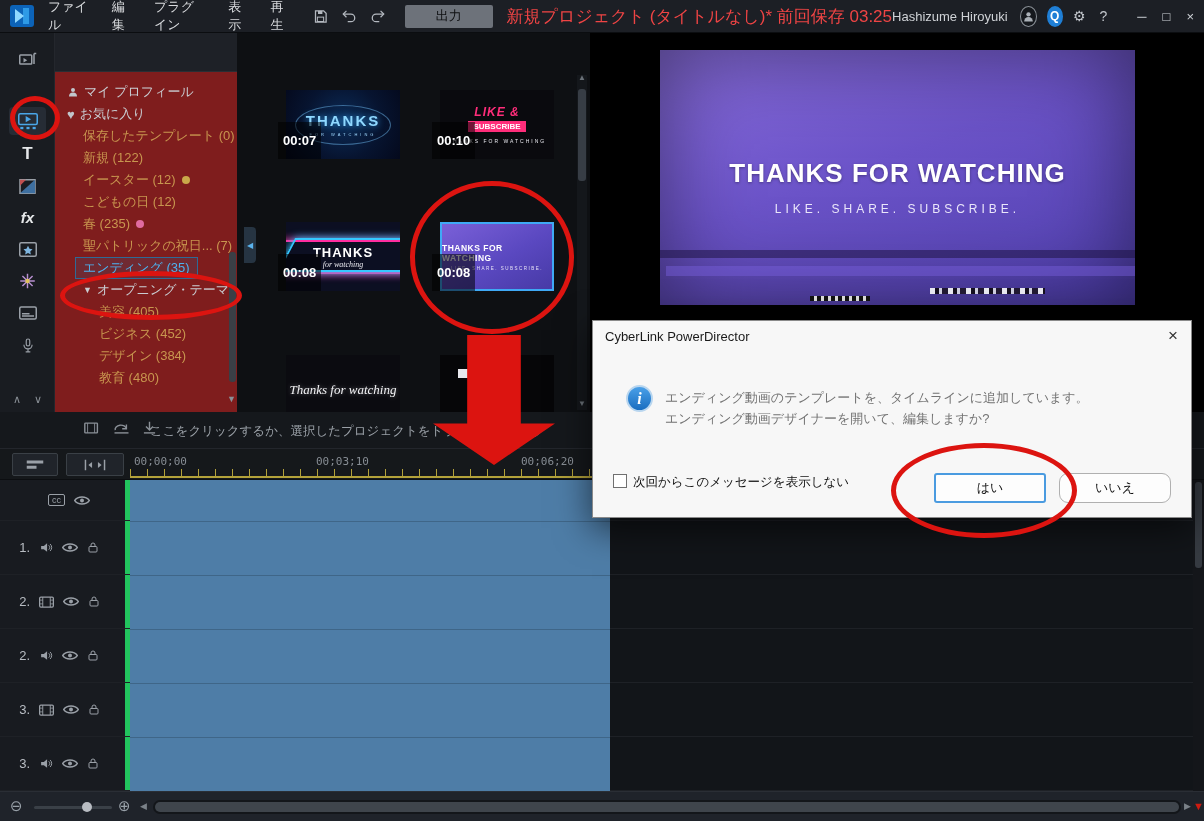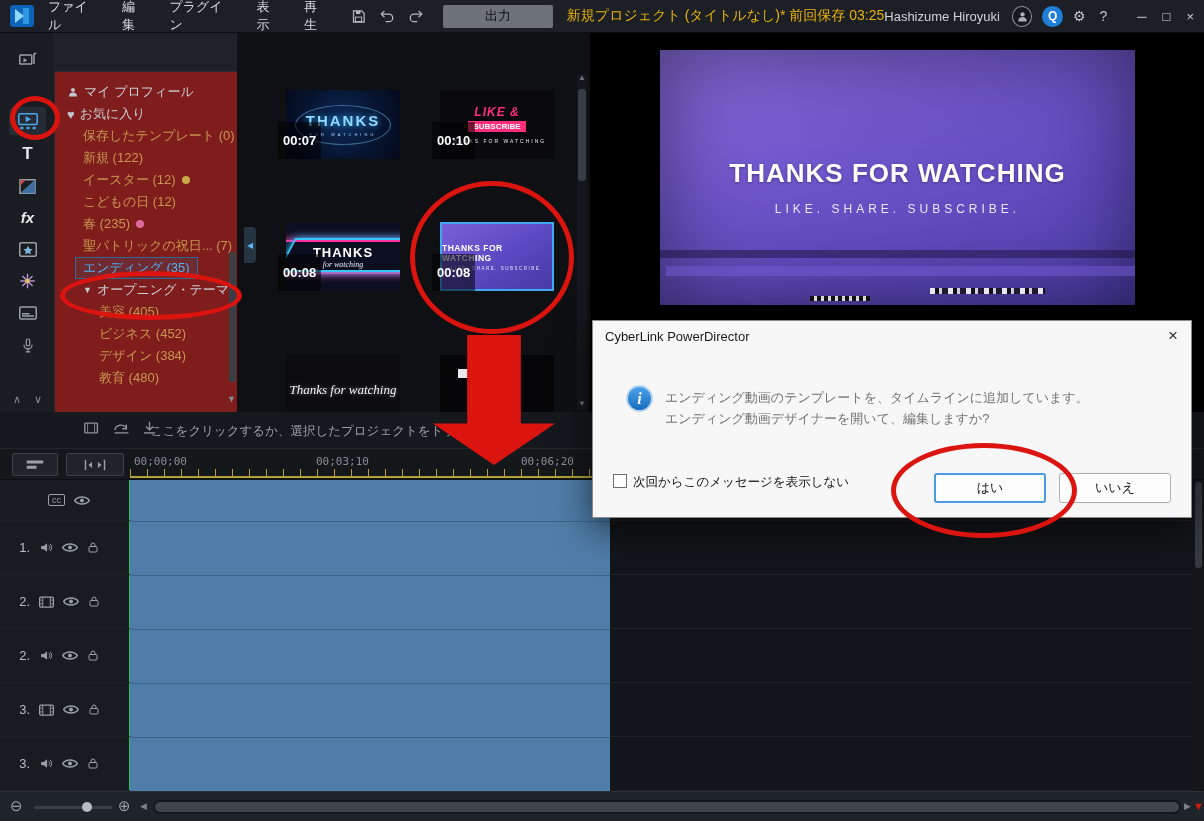--- a/index.html
+++ b/index.html
@@ -8,21 +8,21 @@
   #app { position:absolute; inset:0; }
 
   
   #titlebar { position:absolute; left:0; top:0; width:1204px; height:33px; background:#1c1f25;
     display:flex; align-items:center; padding:0 10px; border-bottom:1px solid #0b0d10; }
   #logo { width:24px; height:22px; margin-right:14px; flex:0 0 auto; }
   .menu-item { font-size:13px; color:#d8dadd; margin-right:22px; cursor:default; }
   .tb-ico { color:#b4b9c0; margin-right:13px; display:inline-flex; align-items:center; }
   #output-btn { width:112px; height:23px; background:#6d727a; color:#0e0f11; font-size:13px;
     display:flex; align-items:center; justify-content:center; border-radius:2px; margin:0 14px 0 6px; }
-  #project-title { font-size:14px; color:#eab308; white-space:nowrap; }
+  #project-title { font-size:17px; color:#ef4444; white-space:nowrap; }
   #tb-spacer { flex:1; }
   #user-name { font-size:13px; color:#cfd2d6; margin-right:12px; white-space:nowrap; }
   .tb-circle { width:21px; height:21px; border-radius:50%; display:inline-flex; align-items:center;
     justify-content:center; margin-right:10px; }
   #avatar { background:#15181d; border:1px solid #8a9097; color:#aab0b7; }
   #badge { background:#1f7fd6; color:#fff; font-size:12px; font-weight:bold; }
   .tb-right { color:#c2c6cc; font-size:14px; margin-right:14px; }
   .win-ctl { color:#cfd3d8; font-size:13px; margin-left:16px; }
 
   
@@ -135,21 +135,21 @@
   #rbtn2 { left:66px; width:58px; }
   .ts { position:absolute; top:6px; font-size:11px; color:#878d94; font-family:"DejaVu Sans Mono",monospace; }
   #ts0 { left:134px; } #ts1 { left:316px; } #ts2 { left:521px; }
   #ticks { position:absolute; left:130px; top:20px; width:1064px; height:9px;
     background:repeating-linear-gradient(90deg,#3b4046 0 1px, transparent 1px 17px); }
   #yticks { position:absolute; left:130px; top:20px; width:480px; height:9px;
     background:repeating-linear-gradient(90deg,#b3a23a 0 1px, transparent 1px 17px); border-bottom:2px solid #b3a23a; }
   #tracks { position:absolute; left:0; top:68px; width:1204px; height:311px; }
   .trow { position:relative; height:54px; border-bottom:1px solid #1e2126; background:#121519; }
   .trow.cc { height:41px; }
-  .thead { position:absolute; left:0; top:0; width:130px; height:100%; background:#181b20; border-right:1px solid #22c55e;
+  .thead { position:absolute; left:0; top:0; width:130px; height:100%; background:#181b20; border-right:5px solid #22c55e;
     display:flex; align-items:center; }
   .tnum { width:22px; text-align:right; margin-left:8px; font-size:13px; color:#b8bdc3; }
   .ticon { margin-left:9px; color:#9aa0a7; display:inline-flex; }
   .cc-chip { margin-left:48px; font-size:9px; color:#9aa0a7; border:1px solid #9aa0a7; border-radius:2px; padding:0 3px; }
   #clip { position:absolute; left:130px; top:0; width:480px; height:311px; background:#4e7da7; z-index:2; }
   #clip .sep { position:absolute; left:0; width:100%; height:1px; background:rgba(0,0,0,.18); }
   #vscroll { position:absolute; left:1193px; top:0; width:11px; height:311px; background:#14161a; }
   #vscroll-thumb { position:absolute; left:2px; top:2px; width:7px; height:86px; background:#363b42; border-radius:3px; }
   #tl-bottom { position:absolute; left:0; top:379px; width:1204px; height:30px; background:#1f232a; border-top:1px solid #2a2e35; }
   .zoomctl { position:absolute; color:#98a0a8; font-size:15px; top:5px; }
@@ -168,21 +168,21 @@
   #dlg-close { position:absolute; right:13px; top:5px; font-size:17px; color:#333; }
   #dlg-info { position:absolute; left:33px; top:64px; width:27px; height:27px; border-radius:50%;
     background:linear-gradient(#4aa0e8,#1a6ec0); border:2px solid #b9d6ef; display:flex; align-items:center; justify-content:center;
     color:#fff; font-family:"Liberation Serif",serif; font-style:italic; font-weight:bold; font-size:16px; }
   #dlg-msg { position:absolute; left:72px; top:66px; width:505px; font-size:13px; line-height:21px; color:#737373; }
   #dlg-check { position:absolute; left:20px; top:153px; width:14px; height:14px; background:#fff; border:1px solid #707070; }
   #dlg-check-label { position:absolute; left:40px; top:153px; font-size:12.5px; color:#111; }
   .dlg-btn { position:absolute; top:152px; width:112px; height:30px; background:#fdfdfd; font-size:13px; color:#111;
     display:flex; align-items:center; justify-content:center; }
   #btn-yes { left:341px; border:2px solid #4a9be0; border-radius:3px; }
-  #btn-no { left:466px; border:1px solid #b0b0b0; border-radius:3px; }
+  #btn-no { left:466px; border:1px solid #b0b0b0; border-radius:9px; }
 
   
   .ann { position:absolute; border:5px solid #dc1410; border-radius:50%; z-index:120; }
   #ann-room   { left:10px;  top:96px;  width:50px;  height:44px; }
   #ann-ending { left:60px;  top:271px; width:182px; height:49px; }
   #ann-thumb  { left:410px; top:181px; width:164px; height:153px; }
   #ann-yes    { left:891px; top:443px; width:186px; height:95px; }
   #ann-arrow  { position:absolute; left:433px; top:335px; width:122px; height:130px; background:#dc1410; z-index:120;
     clip-path:polygon(28% 0, 72% 0, 72% 68%, 100% 68%, 50% 100%, 0 68%, 28% 68%); }
 

